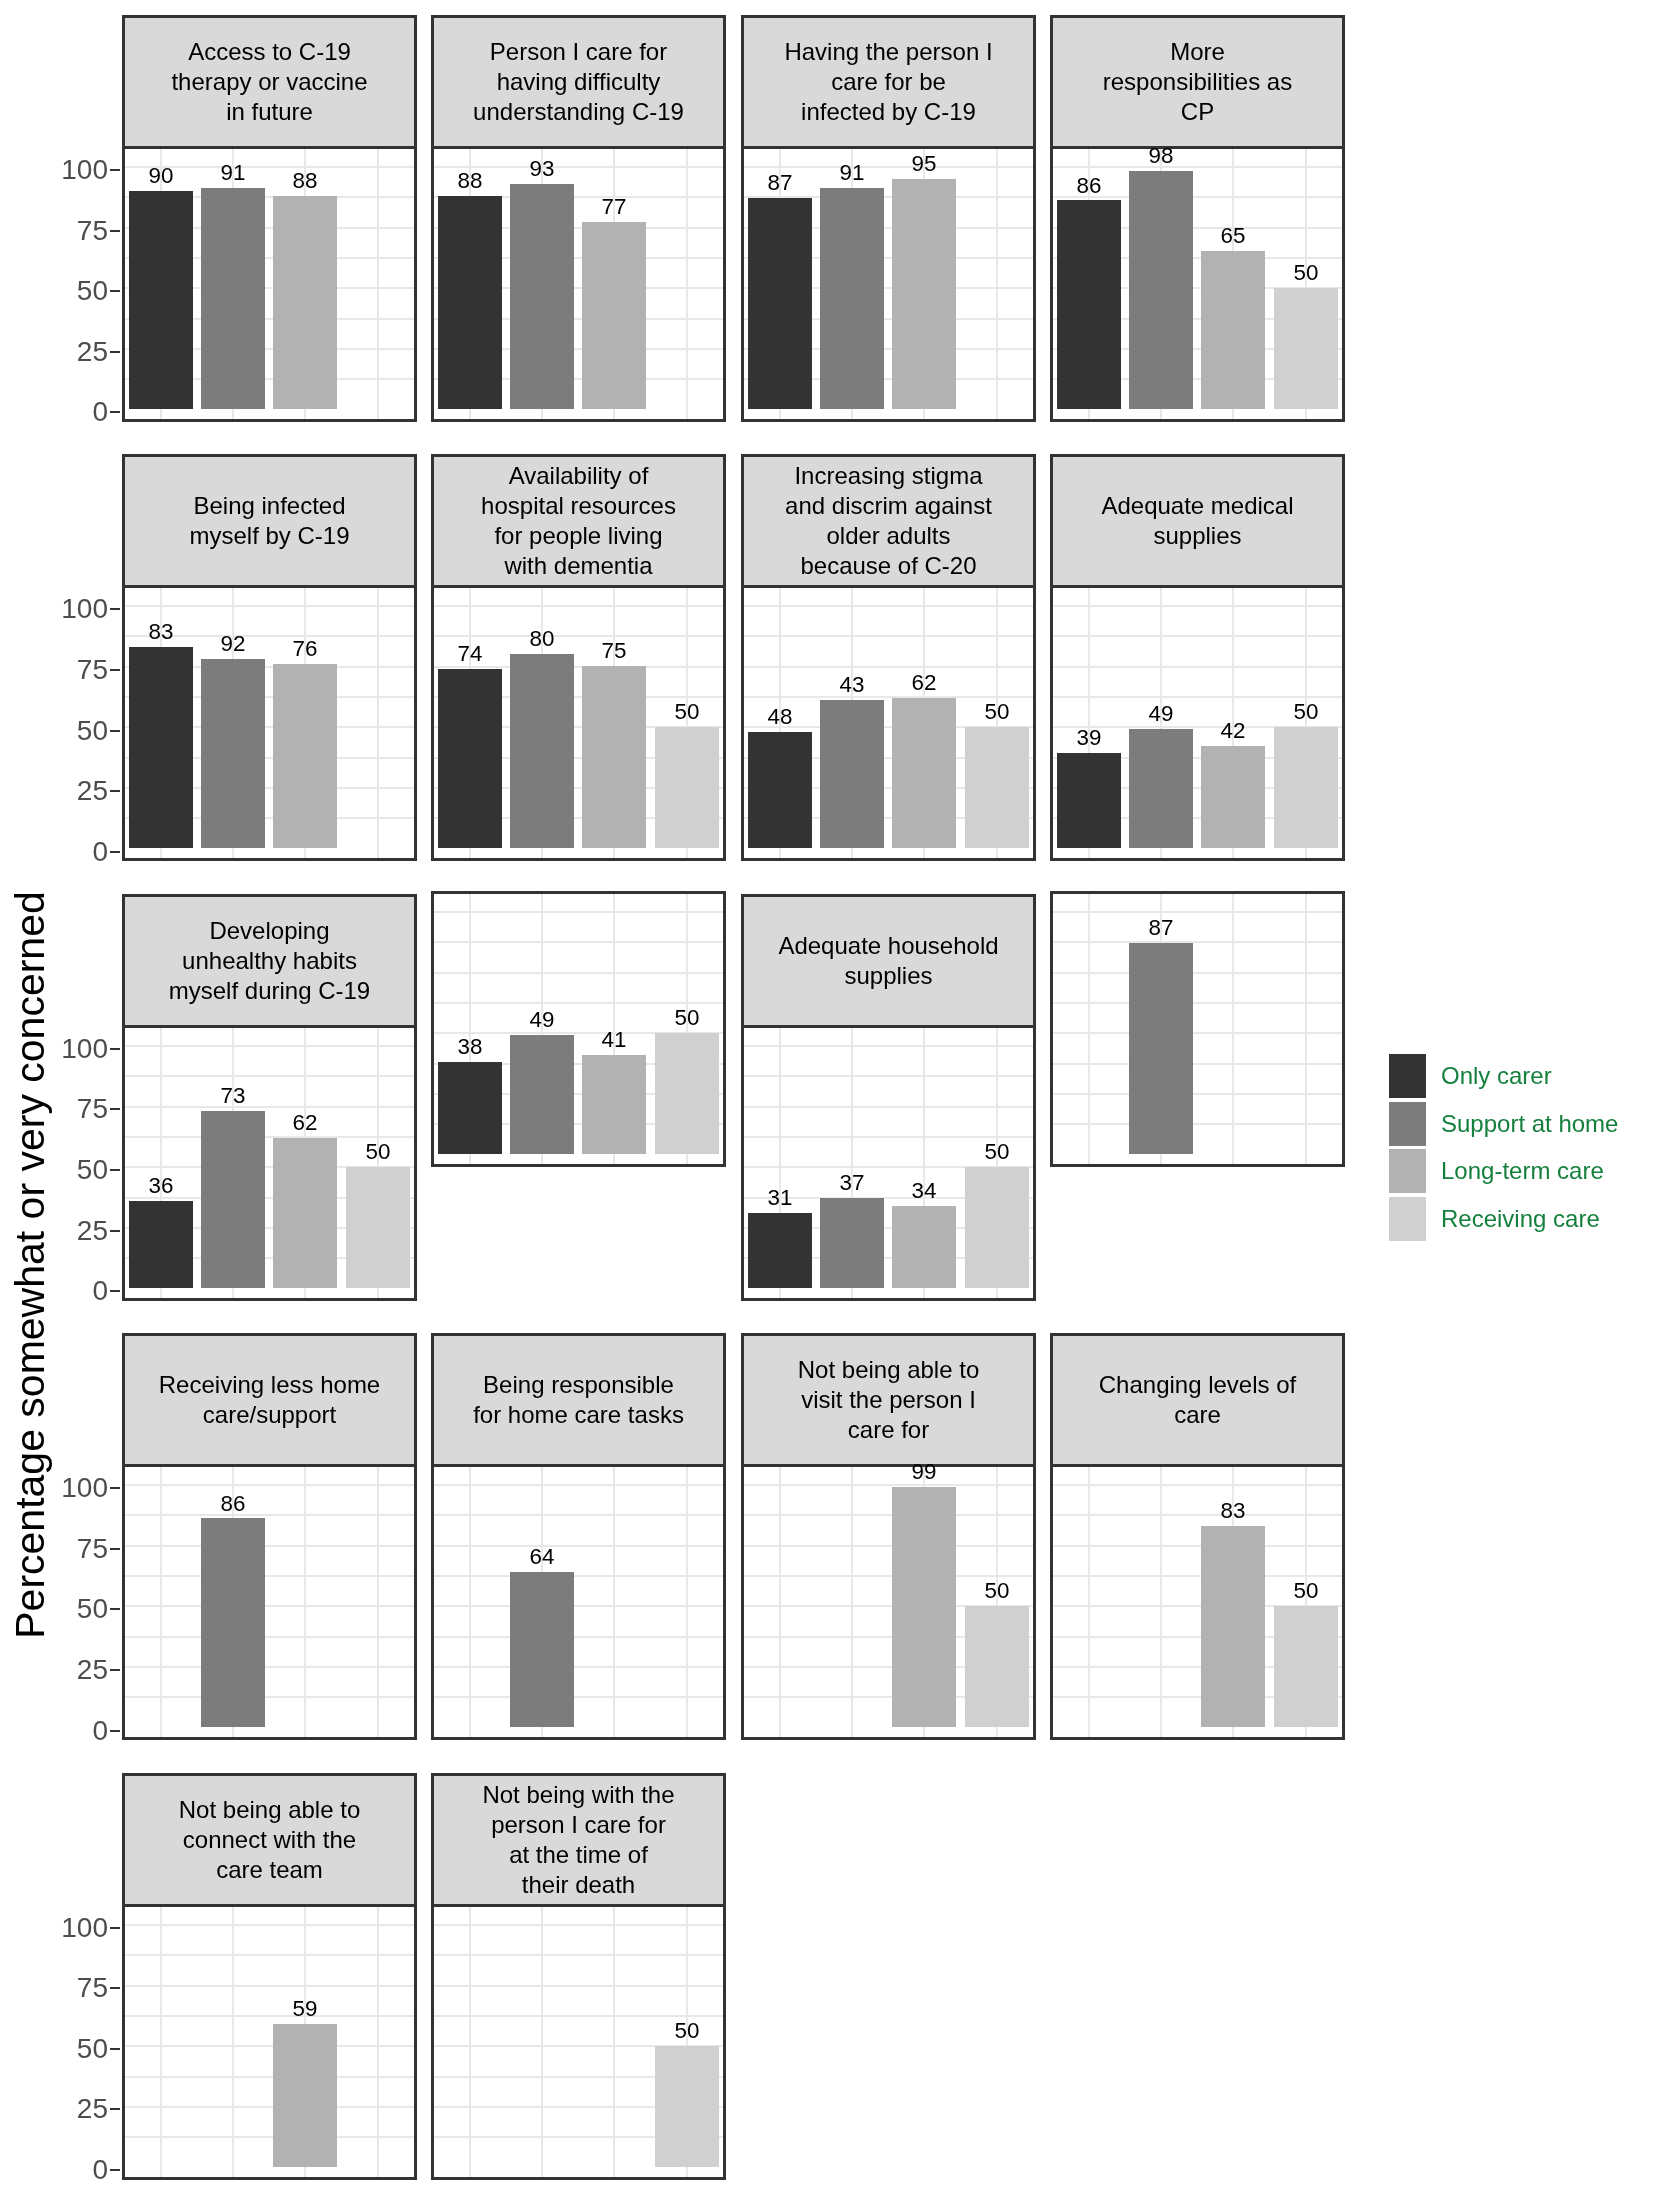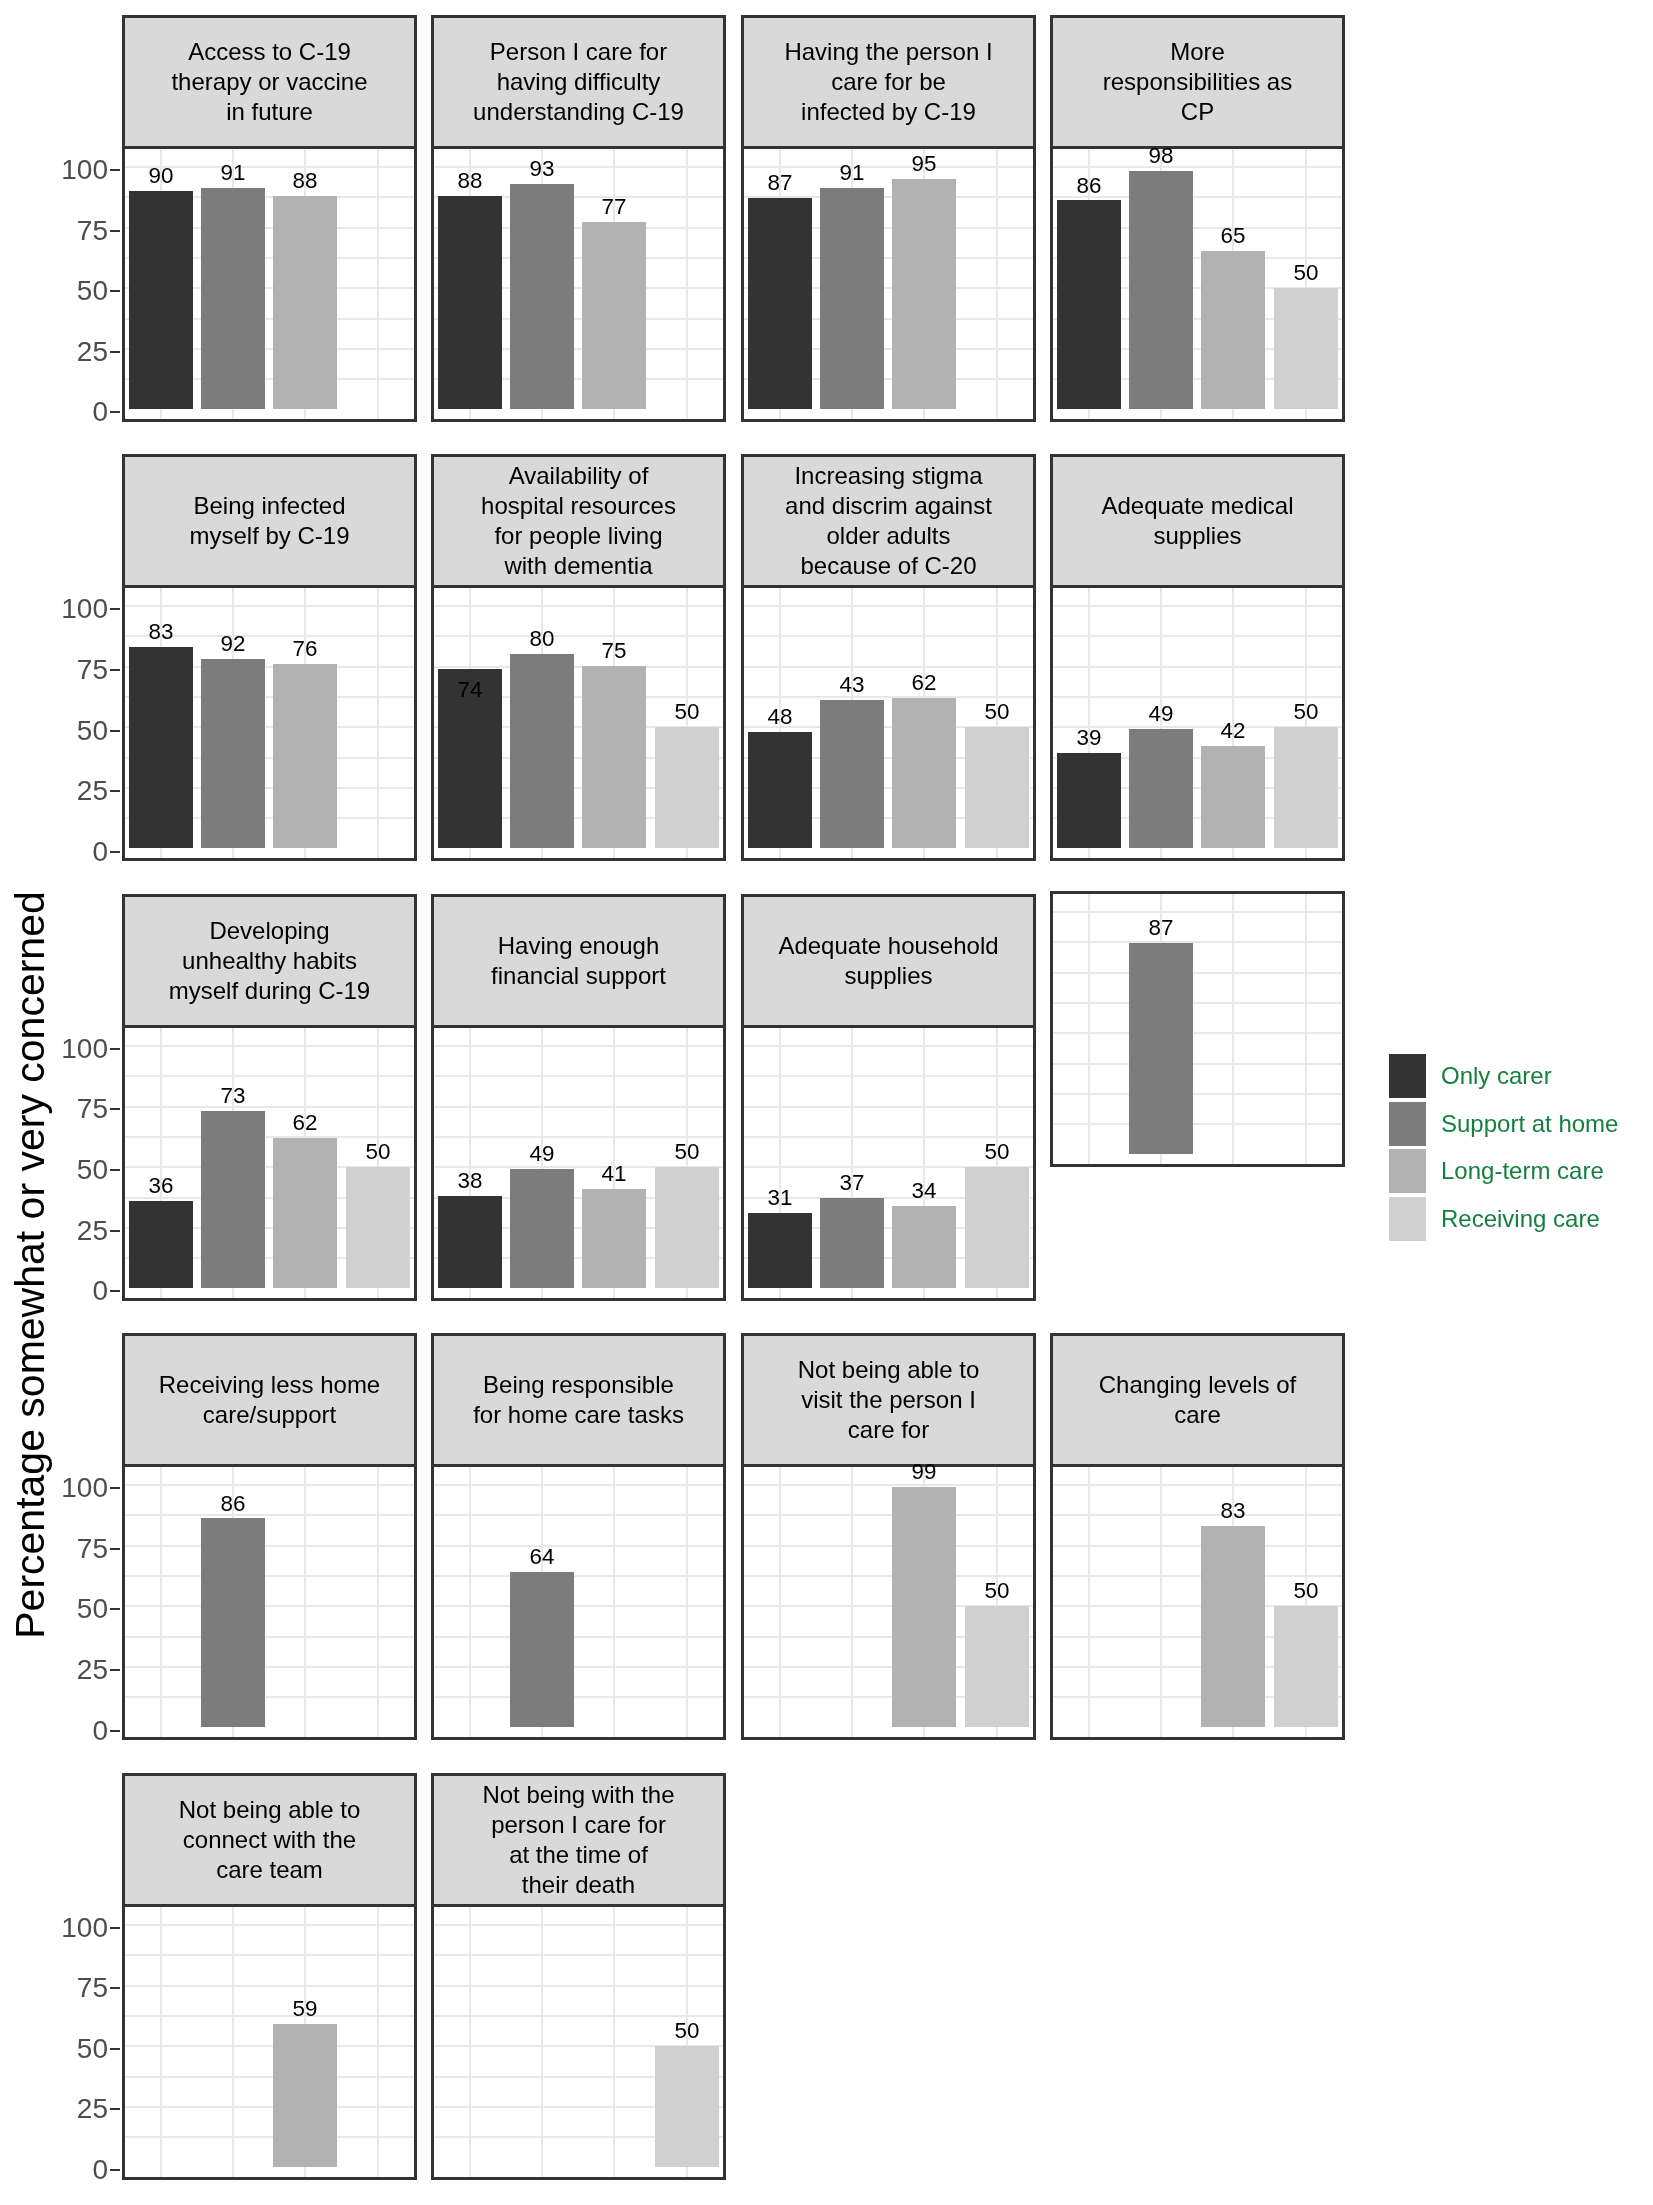--- a/index.html
+++ b/index.html
@@ -281,21 +281,21 @@
         <div class="hgrid" style="height: 2.2px; top: 138px;"></div>
         <div class="hgrid" style="height: 1.5px; top: 108px;"></div>
         <div class="hgrid" style="height: 2.2px; top: 78px;"></div>
         <div class="hgrid" style="height: 1.5px; top: 47px;"></div>
         <div class="hgrid" style="height: 2.2px; top: 17px;"></div>
         <div class="vgrid" style="width: 2.2px; left: 35px;"></div>
         <div class="vgrid" style="width: 2.2px; left: 107px;"></div>
         <div class="vgrid" style="width: 2.2px; left: 179px;"></div>
         <div class="vgrid" style="width: 2.2px; left: 252px;"></div>
         <div class="bar" style="left: 4px; width: 64px; bottom: 9.7px; height: 179px; background: rgb(51, 51, 51);"></div>
-        <div class="bar-label" style="left: 36px; top: 53px; margin-top: 36px;">74</div>
+        <div class="bar-label" style="left: 36px; top: 53px;">74</div>
         <div class="bar" style="left: 76px; width: 64px; bottom: 9.7px; height: 194px; background: rgb(124, 124, 124);"></div>
         <div class="bar-label" style="left: 108px; top: 38px;">80</div>
         <div class="bar" style="left: 148px; width: 64px; bottom: 9.7px; height: 182px; background: rgb(178, 178, 178);"></div>
         <div class="bar-label" style="left: 180px; top: 50px;">75</div>
         <div class="bar" style="left: 221px; width: 64px; bottom: 9.7px; height: 121px; background: rgb(208, 208, 208);"></div>
         <div class="bar-label" style="left: 253px; top: 111px;">50</div>
       </div>
     </div>
     <div class="facet" style="left: 741px; top: 454px;">
       <div class="strip">
@@ -378,24 +378,20 @@
         <div class="bar-label" style="left: 36px; top: 145px;">36</div>
         <div class="bar" style="left: 76px; width: 64px; bottom: 9.7px; height: 177px; background: rgb(124, 124, 124);"></div>
         <div class="bar-label" style="left: 108px; top: 55px;">73</div>
         <div class="bar" style="left: 148px; width: 64px; bottom: 9.7px; height: 150px; background: rgb(178, 178, 178);"></div>
         <div class="bar-label" style="left: 180px; top: 82px;">62</div>
         <div class="bar" style="left: 221px; width: 64px; bottom: 9.7px; height: 121px; background: rgb(208, 208, 208);"></div>
         <div class="bar-label" style="left: 253px; top: 111px;">50</div>
       </div>
     </div>
     <div class="facet" style="left: 431px; top: 894px;">
-      <div class="strip">
-        <div class="strip-title">Having enough
-financial support</div>
-      </div>
       <div class="panel">
         <div class="hgrid" style="height: 1.5px; top: 229px;"></div>
         <div class="hgrid" style="height: 2.2px; top: 199px;"></div>
         <div class="hgrid" style="height: 1.5px; top: 169px;"></div>
         <div class="hgrid" style="height: 2.2px; top: 138px;"></div>
         <div class="hgrid" style="height: 1.5px; top: 108px;"></div>
         <div class="hgrid" style="height: 2.2px; top: 78px;"></div>
         <div class="hgrid" style="height: 1.5px; top: 47px;"></div>
         <div class="hgrid" style="height: 2.2px; top: 17px;"></div>
         <div class="vgrid" style="width: 2.2px; left: 35px;"></div>

